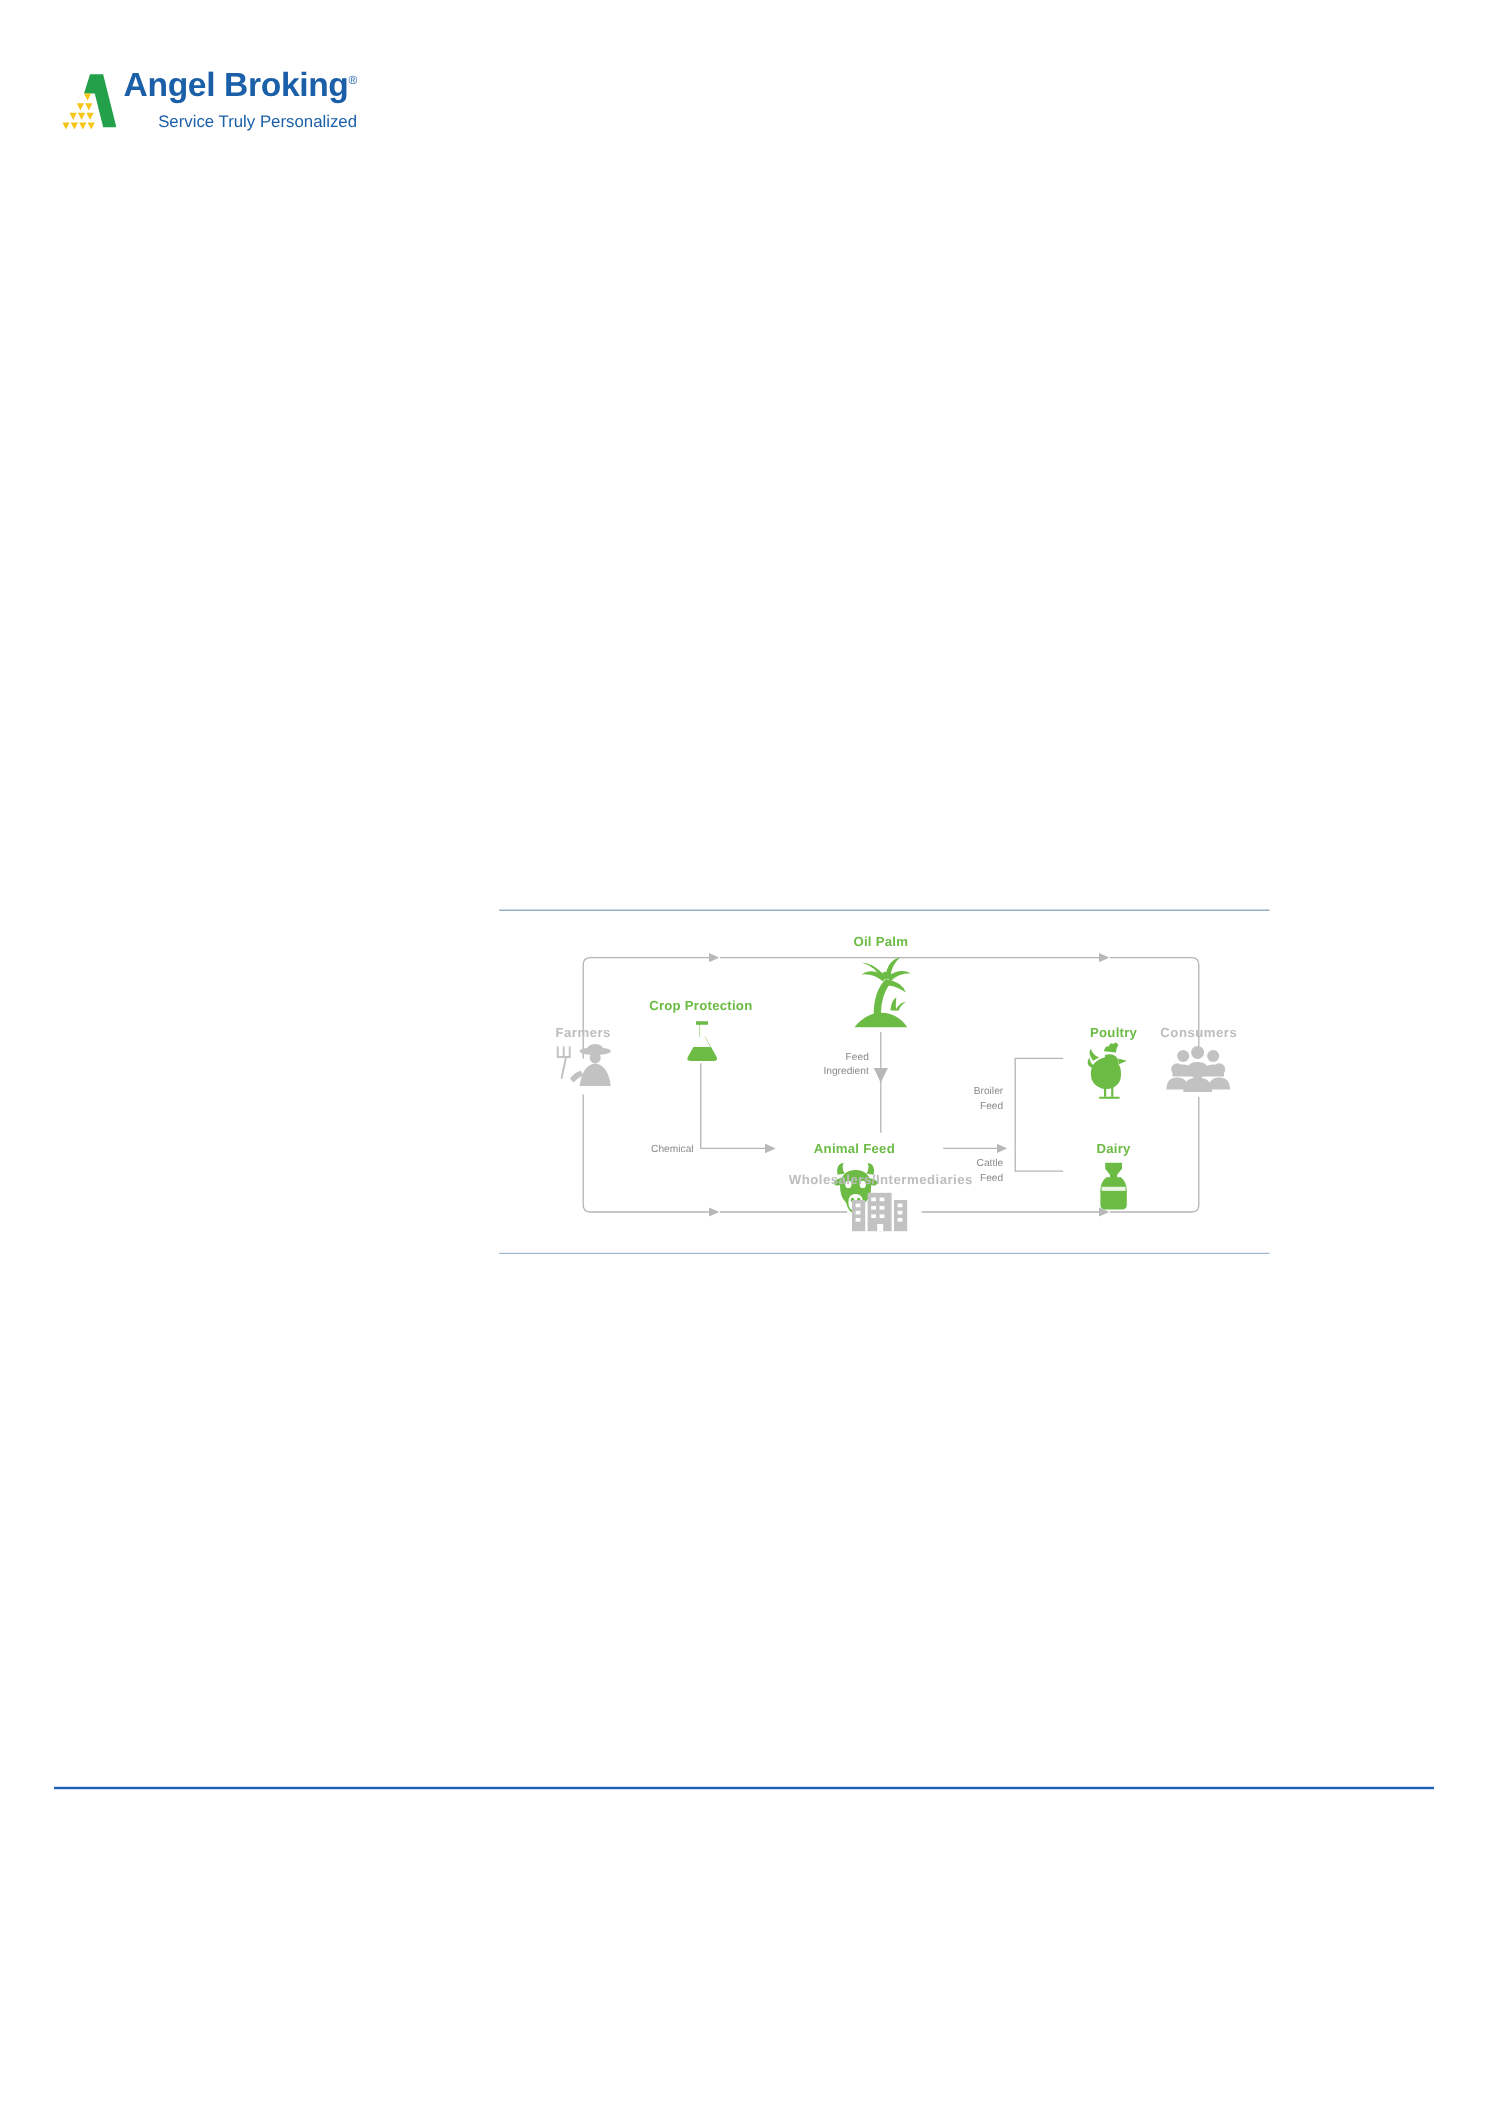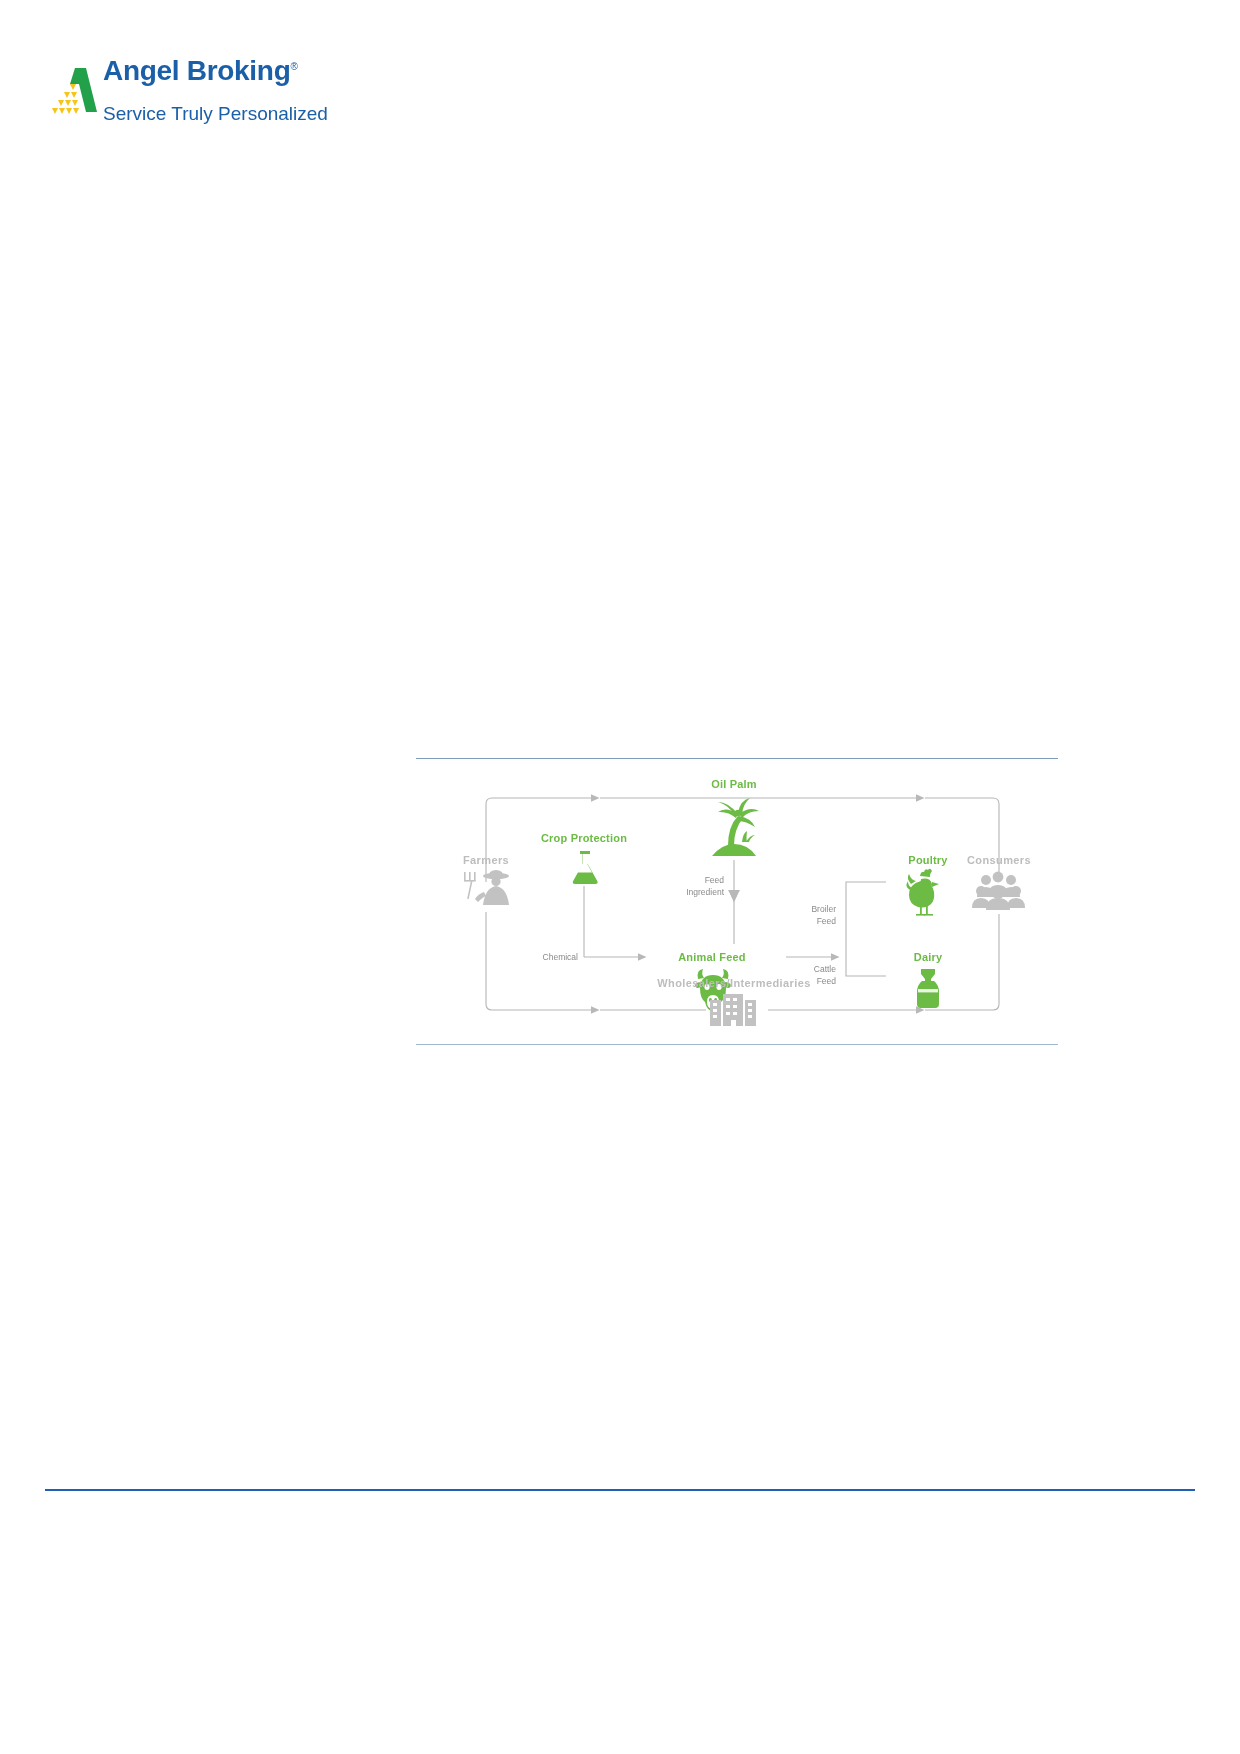--- a/index.html
+++ b/index.html
@@ -9,33 +9,33 @@
     background:#ffffff;
     font-family:"Liberation Sans", sans-serif;
     position:relative;
     overflow:hidden;
     -webkit-font-smoothing:antialiased;
   }
 
   
   #logo{
     position:absolute; left:45px; top:55px;
-    display:flex; align-items:center;
+    display:flex; align-items:flex-end;
   }
   #logo-mark{width:52px;height:50px;display:block;}
   #logo-text{margin-left:6px;padding-top:2px;}
   #logo-wordmark{
     font-size:28px; font-weight:bold; color:#1a5fa8;
     letter-spacing:-0.3px; line-height:1; white-space:nowrap;
     font-family:"Liberation Sans", sans-serif;
   }
   #logo-reg{font-size:10px; vertical-align:super; font-weight:normal;}
   #logo-tagline{
-    font-size:19px; color:#1a5fa8; line-height:1;
-    margin-top:19px; text-align:right; white-space:nowrap;
+    font-size:14px; color:#1a5fa8; line-height:1;
+    margin-top:9px; text-align:right; white-space:nowrap;
     font-family:"Liberation Sans", sans-serif;
   }
 
   
   #exhibit{
     position:absolute; left:416px; top:758px;
     width:642px; height:288px;
   }
   .rule-top{
     position:absolute;left:0;top:0;width:642px;height:0;

